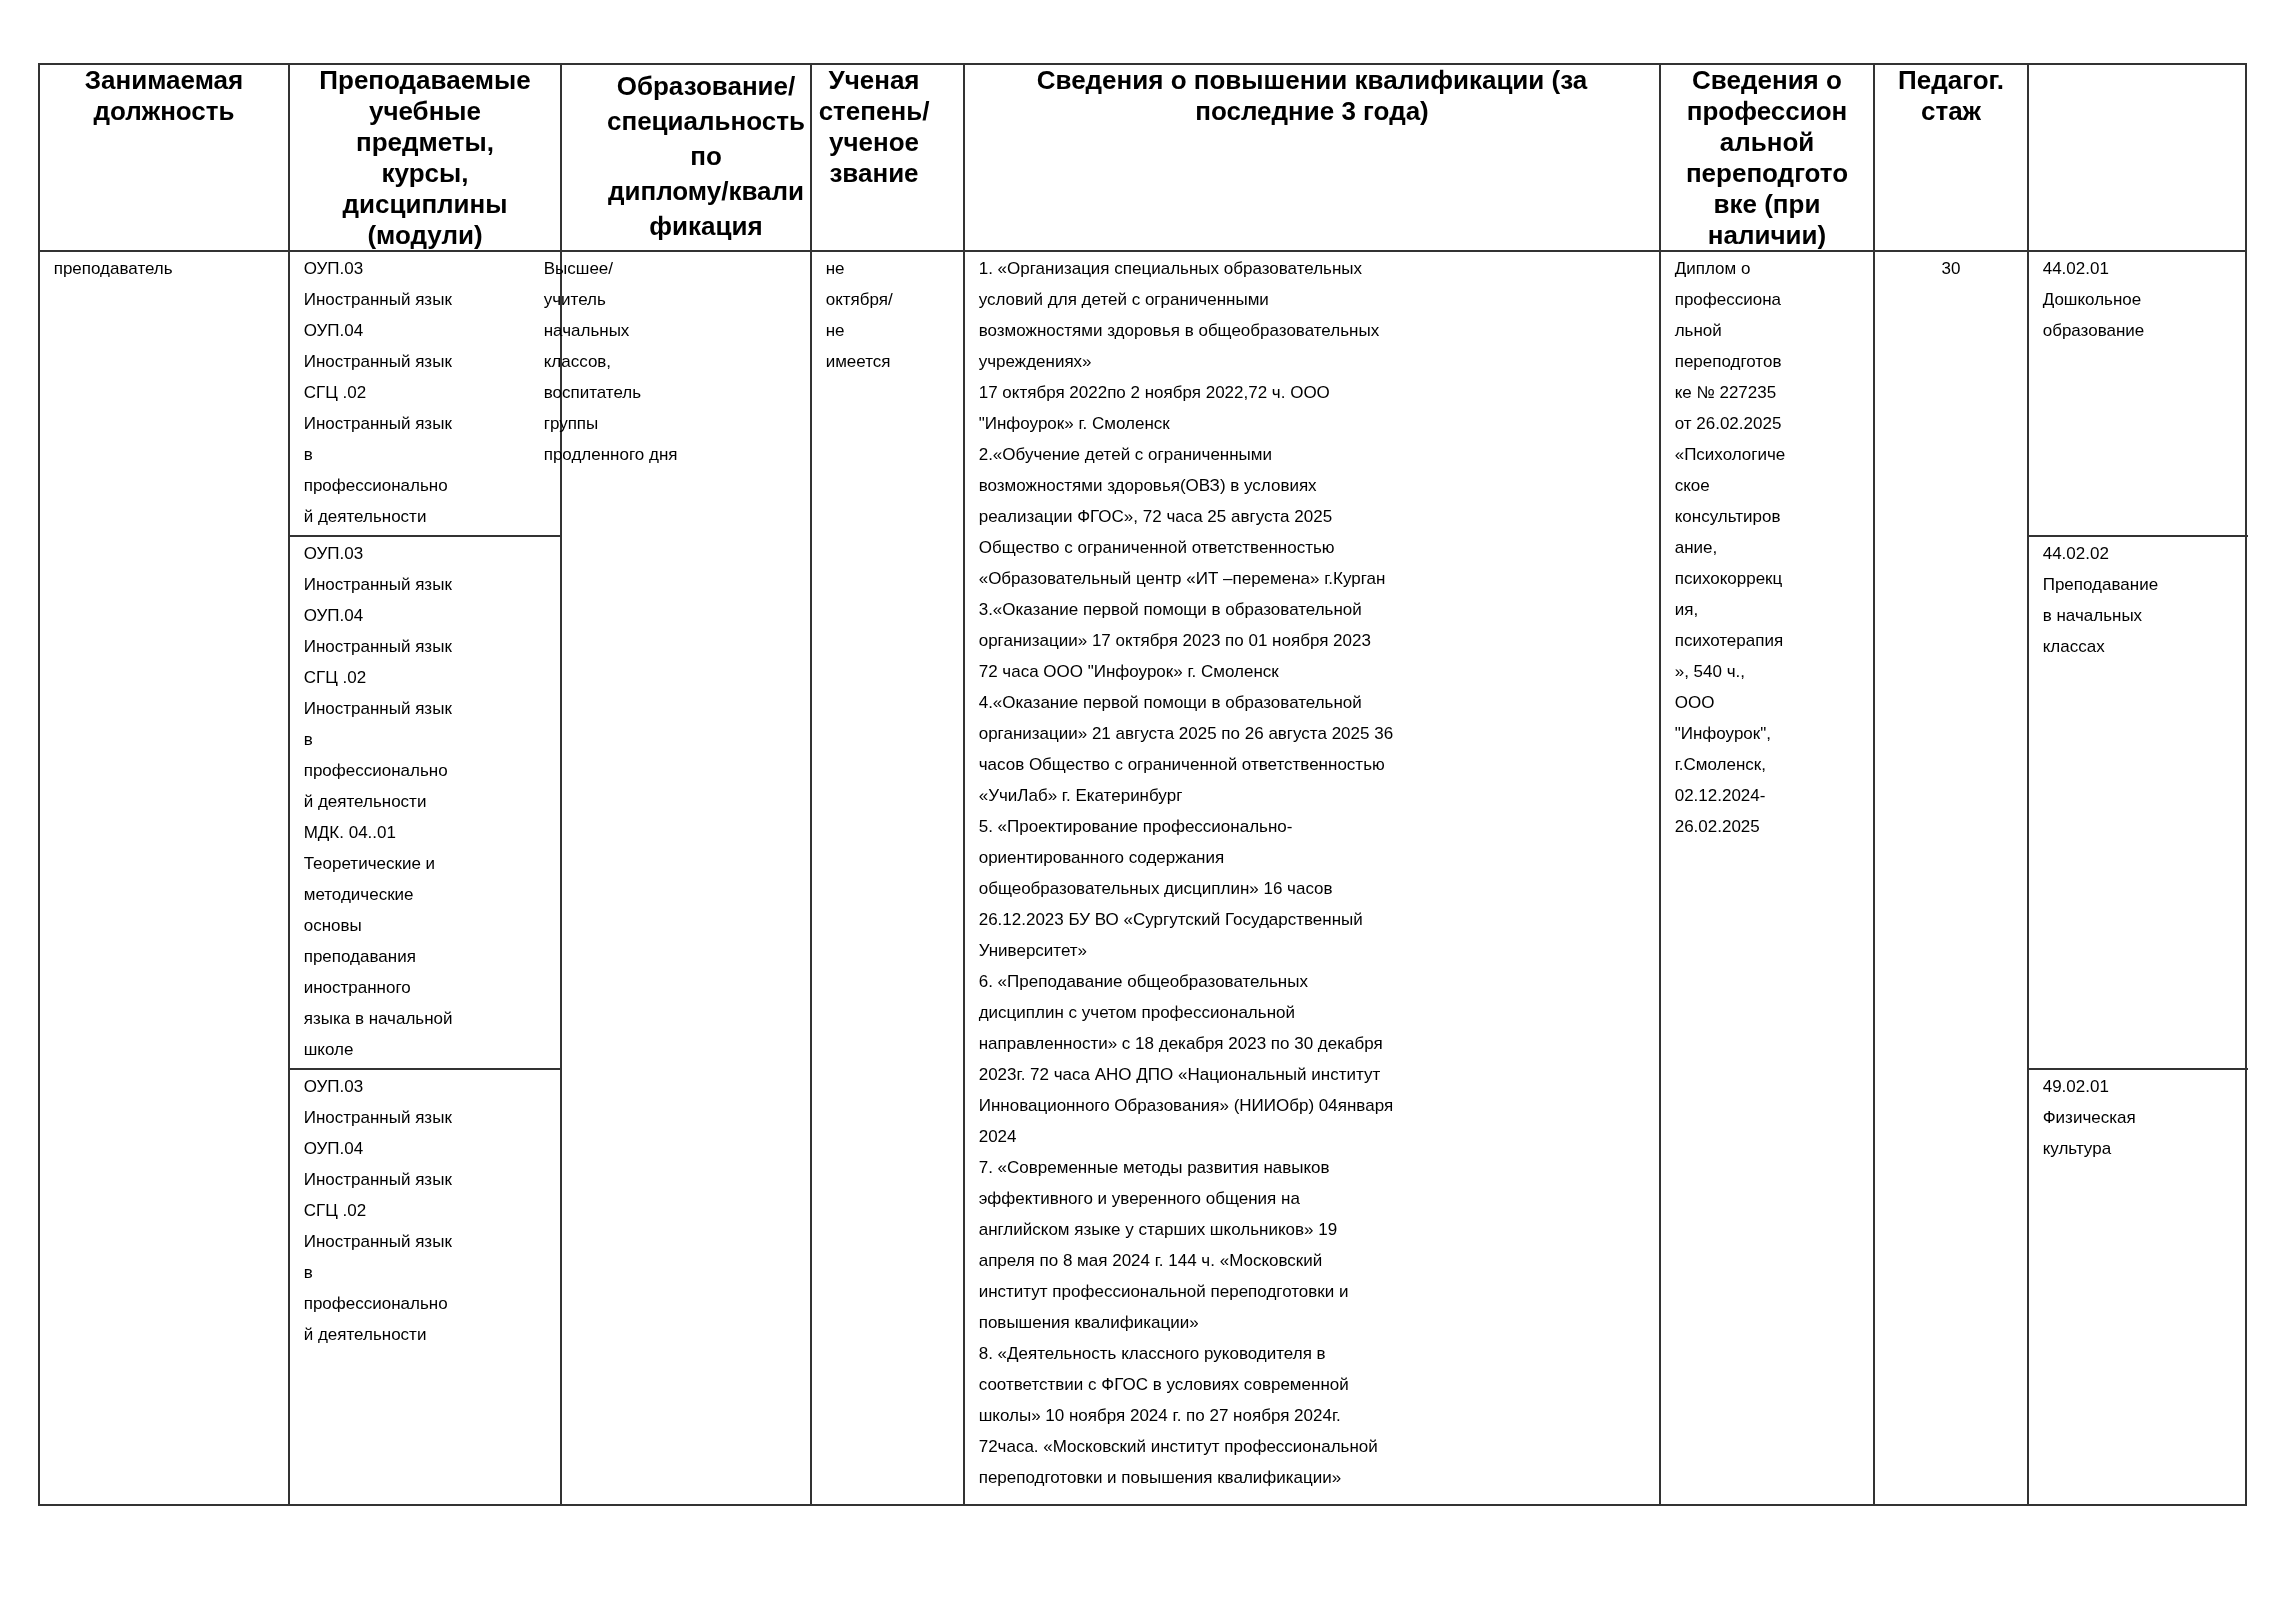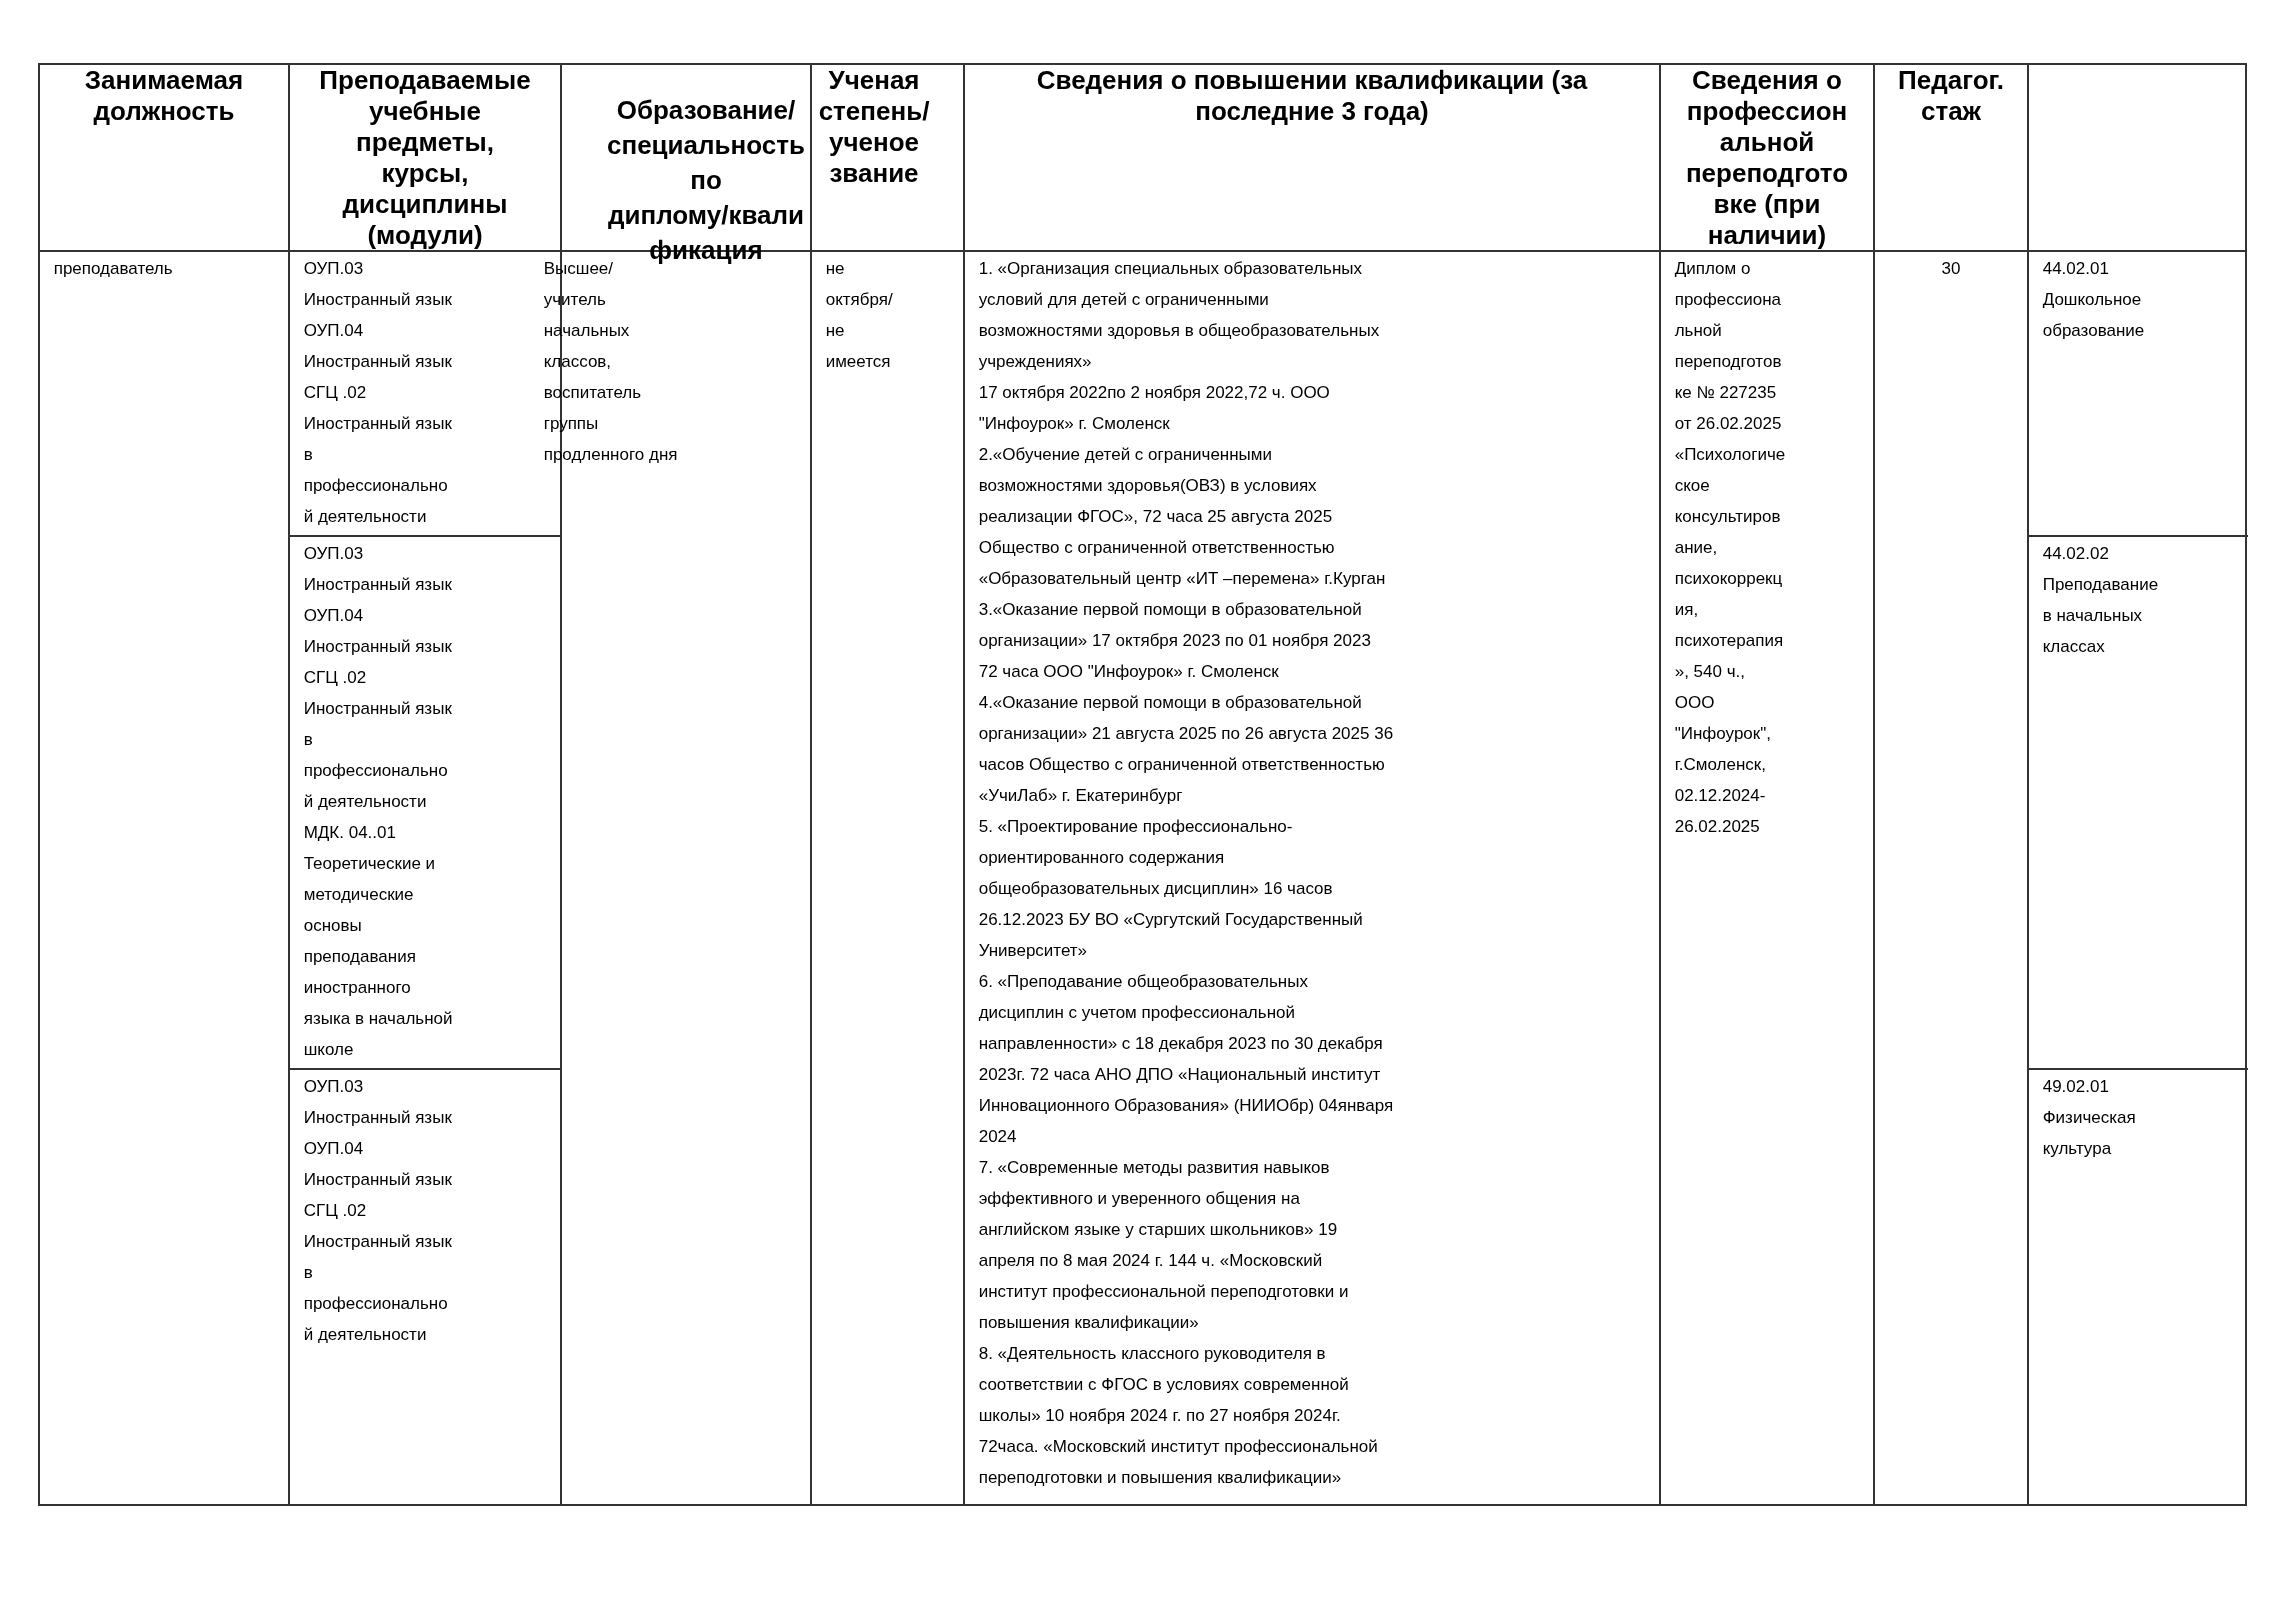--- a/index.html
+++ b/index.html
@@ -40,21 +40,21 @@
   <div class="hline" style="left:2028px; top:1068px; width:220px;"></div>
 
   <div class="hcell" style="left:40px; top:65px; width:248px; padding:0 5.9px;">Занимаемая
 должность</div>
   <div class="hcell" style="left:290px; top:65px; width:270px; padding:0 3.9px;">Преподаваемые
 учебные
 предметы,
 курсы,
 дисциплины
 (модули)</div>
-  <div class="hcell" style="left:562px; top:69px; width:288px; padding:0 3px; line-height:35px;margin-top:24px;">Образование/
+  <div class="hcell" style="left:562px; top:69px; width:288px; padding:0 3px; line-height:35px;">Образование/
 специальность
 по
 диплому/квали
 фикация</div>
   <div class="hcell" style="left:812px; top:65px; width:124px; padding:0 3.9px;text-align:center;">Ученая
 степень/
 ученое
 звание</div>
   <div class="hcell" style="left:965px; top:65px; width:694px; padding:0 10px;">Сведения о повышении квалификации (за
 последние 3 года)</div>

